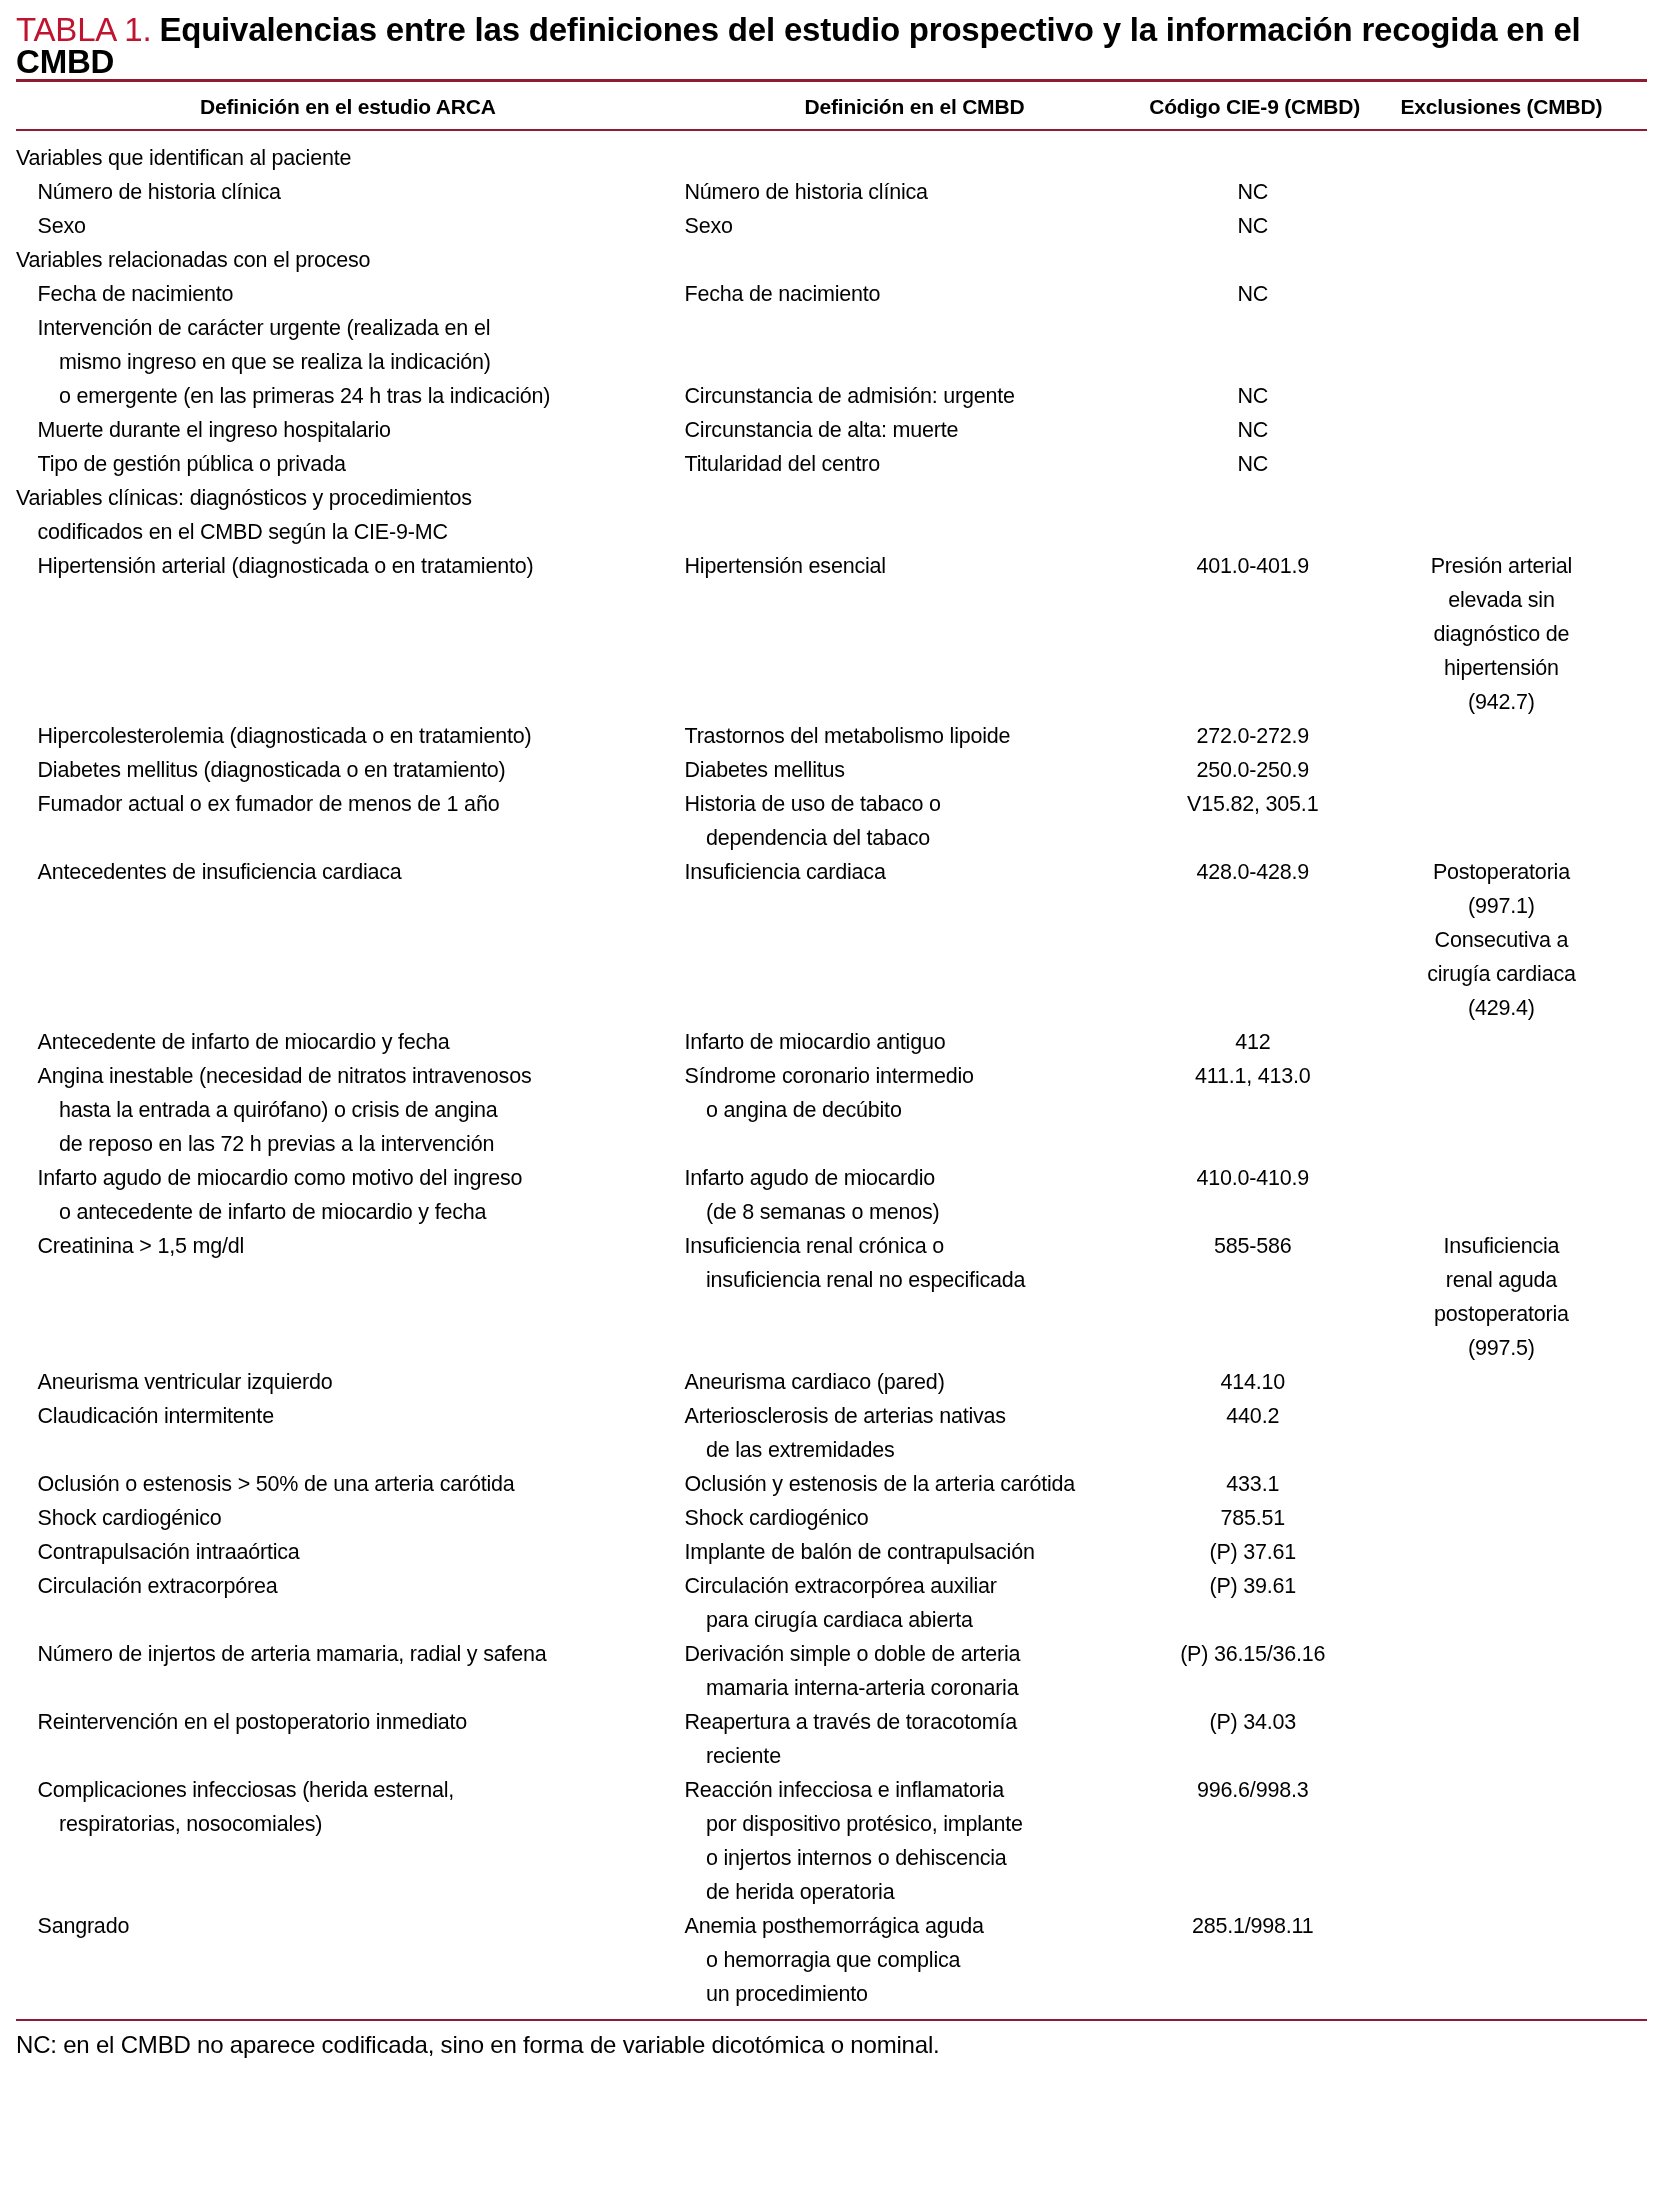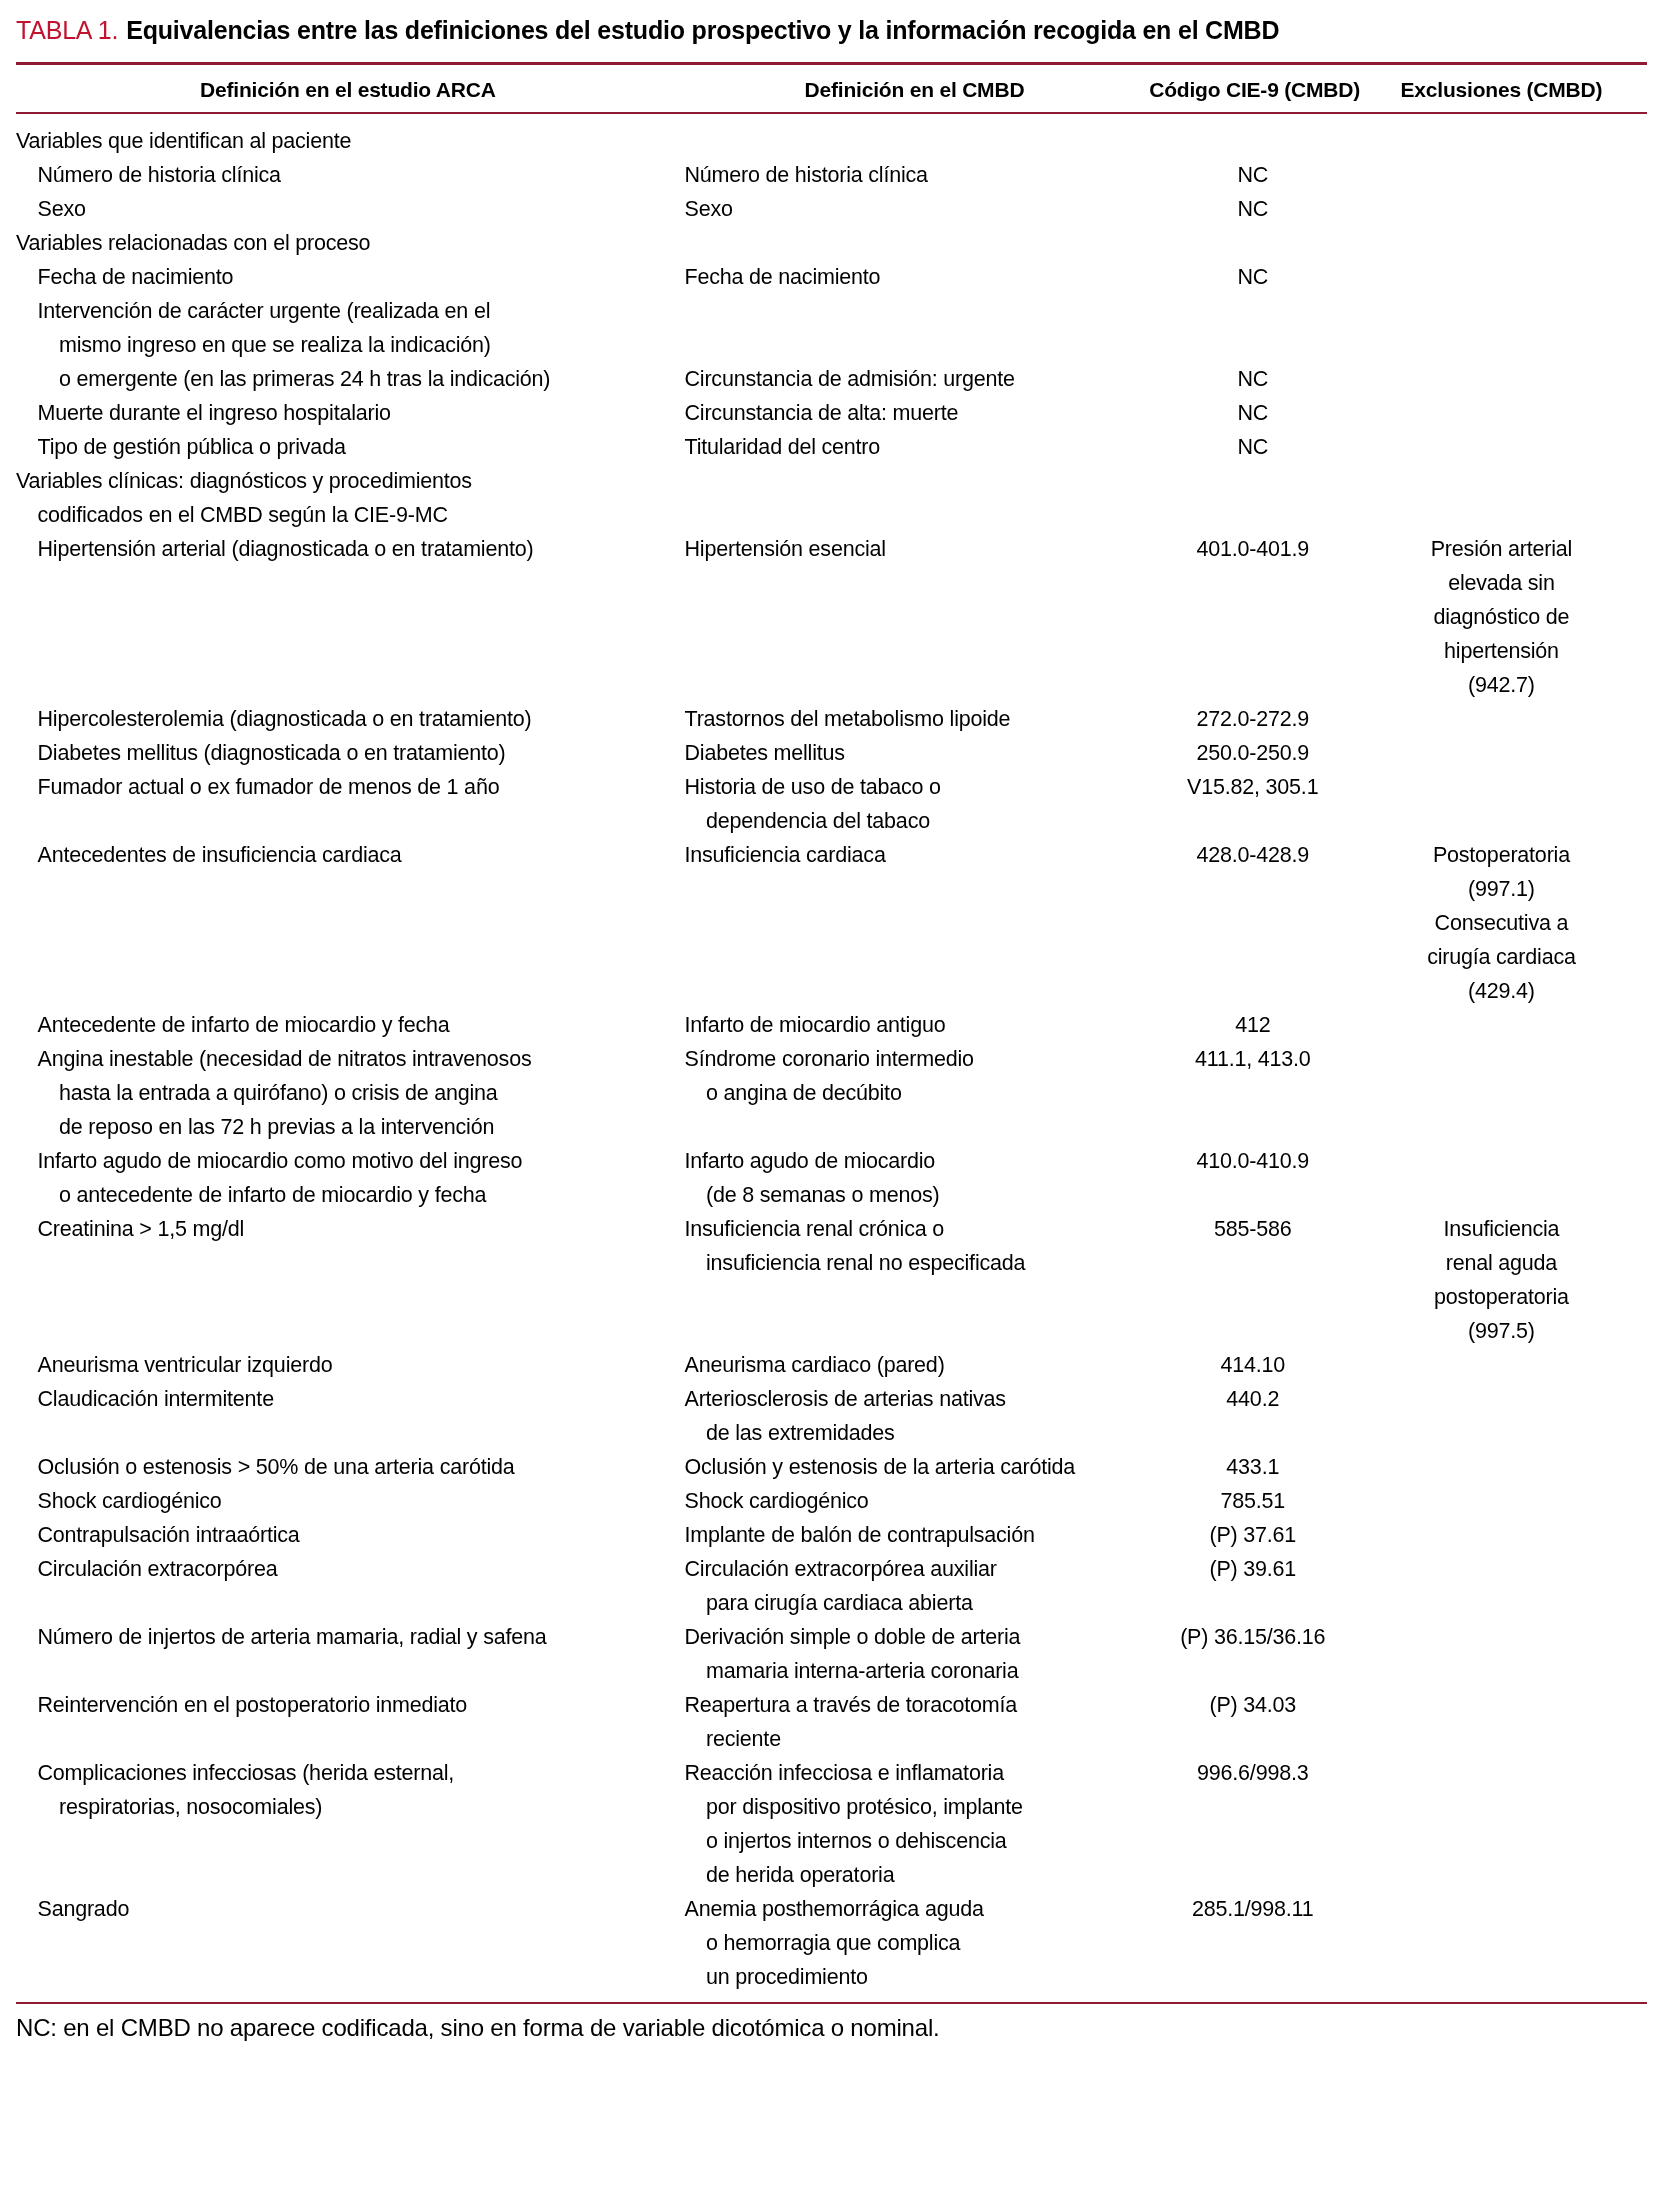--- a/index.html
+++ b/index.html
@@ -11,21 +11,21 @@
   html,body{background:#ffffff;}
   body{
     width:1664px;
     min-height:2205px;
     font-family:"Liberation Sans","DejaVu Sans",sans-serif;
     color:var(--text);
     letter-spacing:-0.2px;
   }
   .page{padding:14.4px 17.5px 11px 16px;}
 
-  .title{font-size:25px;line-height:32px;margin-bottom:16px;}
+  .title{font-size:33px;line-height:32px;margin-bottom:1px;}
   .title-label{color:var(--title-red);font-weight:400;margin-right:8px;}
   .title-text{font-weight:700;}
 
   .rule{height:2.4px;background:var(--rule);width:100%;}
   .rule-bottom{margin-top:8px;}
 
   table{width:100%;border-collapse:collapse;table-layout:fixed;}
   col.c1{width:41%;}
   col.c2{width:28.5%;}
   col.c3{width:13%;}

